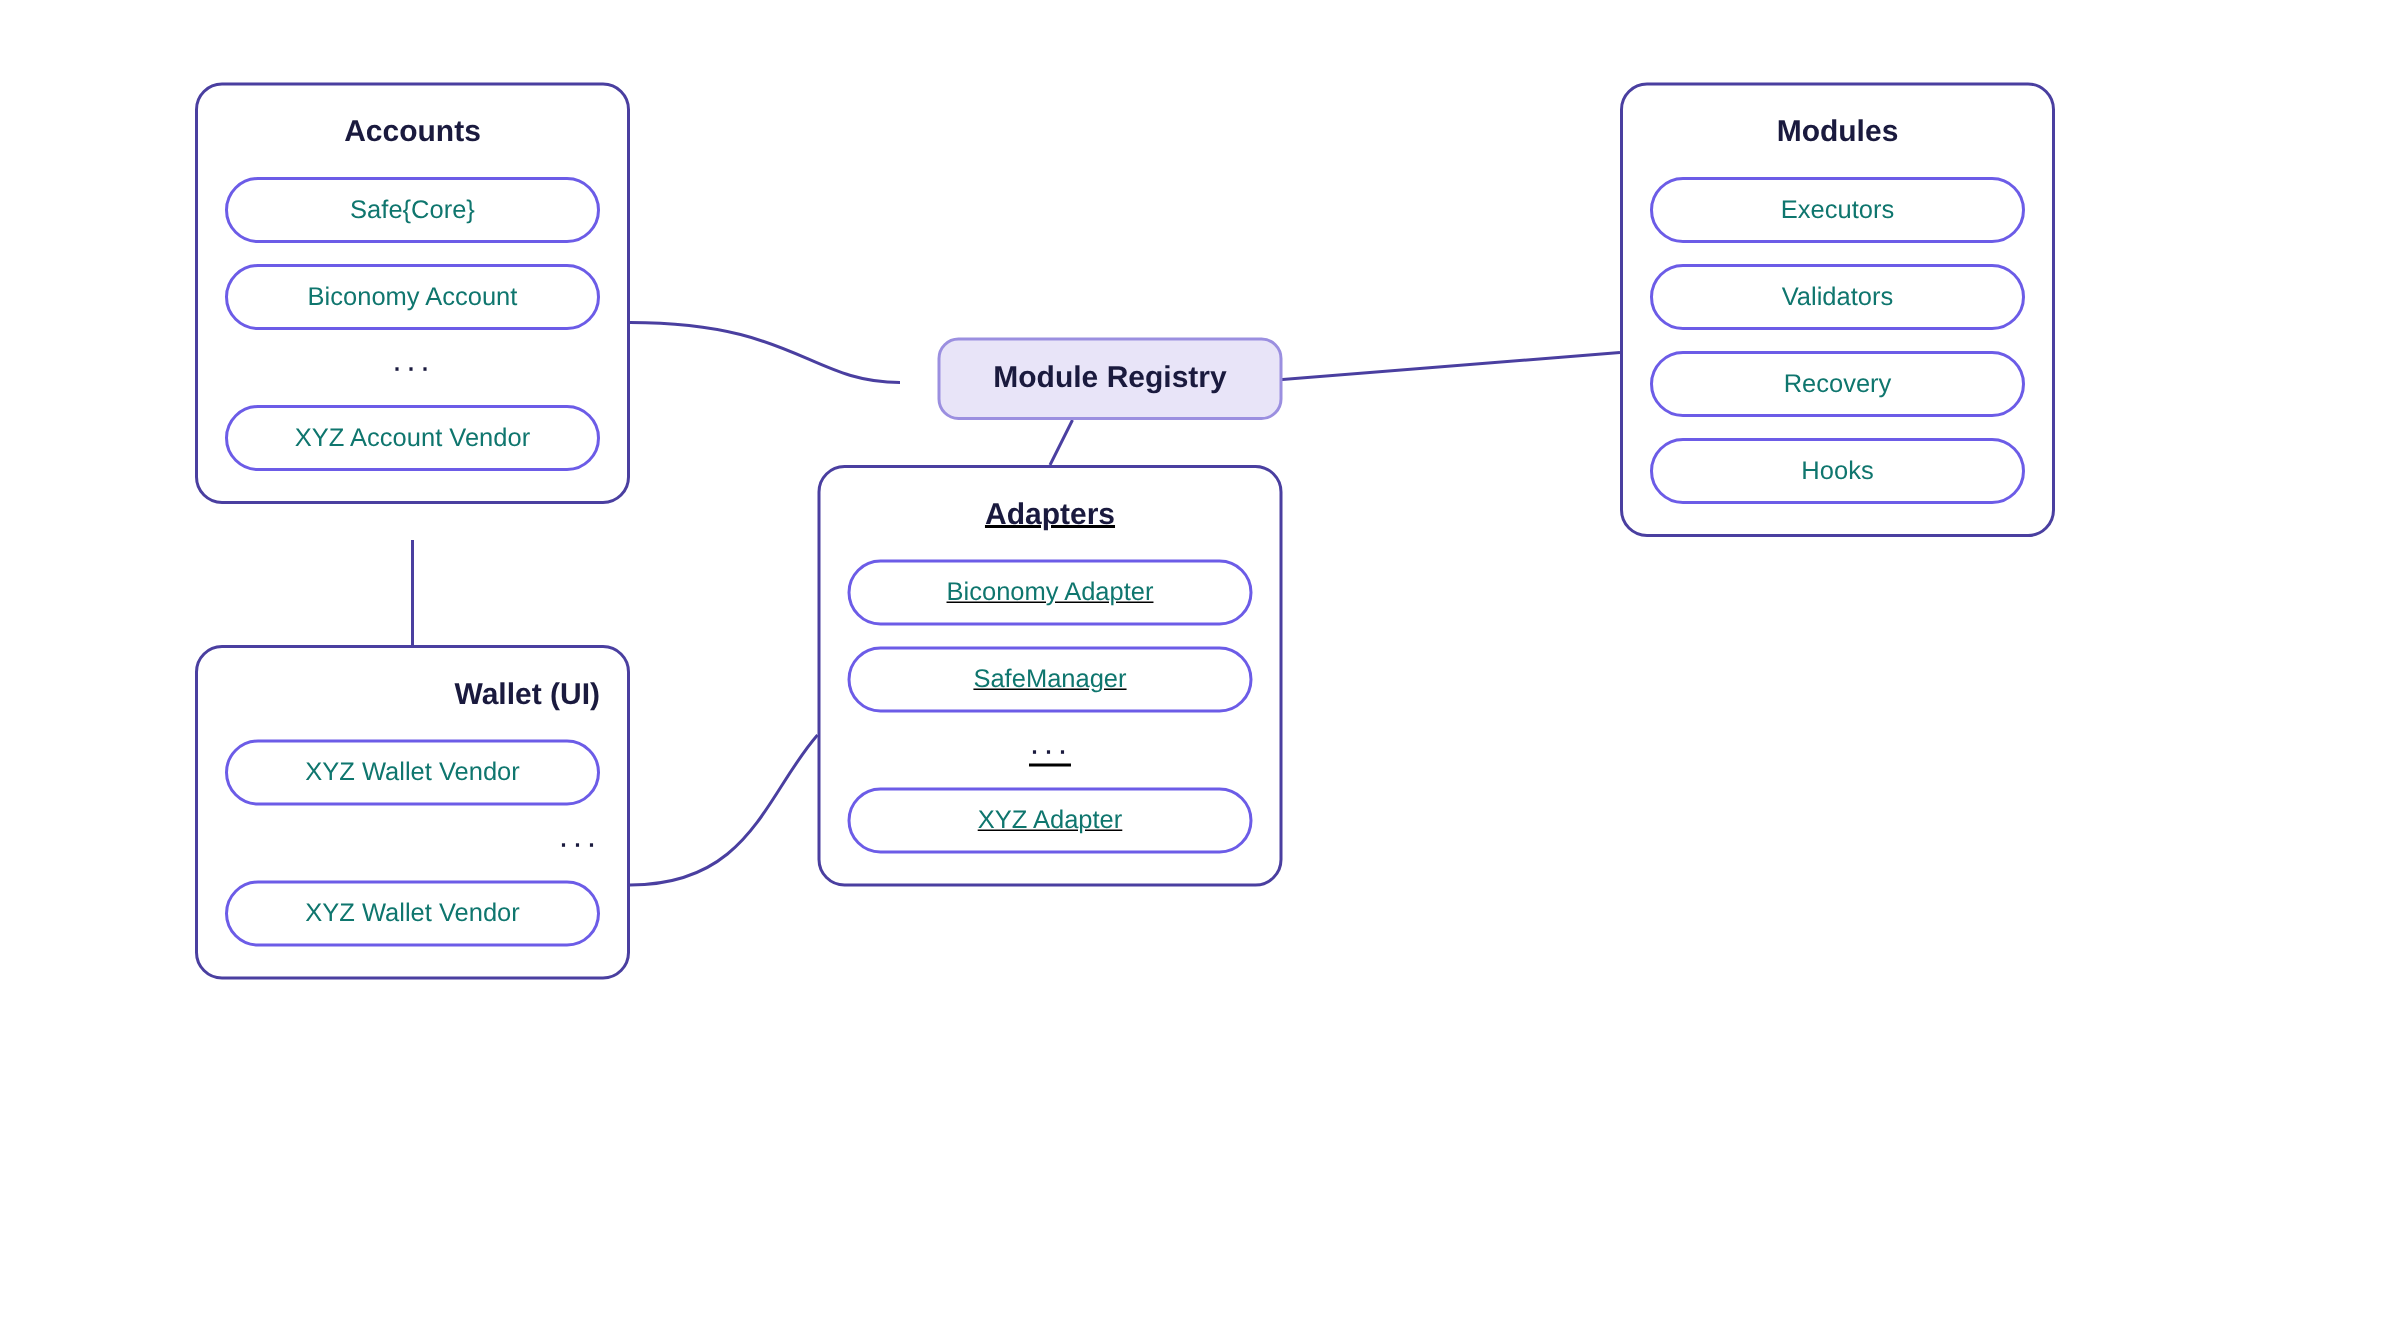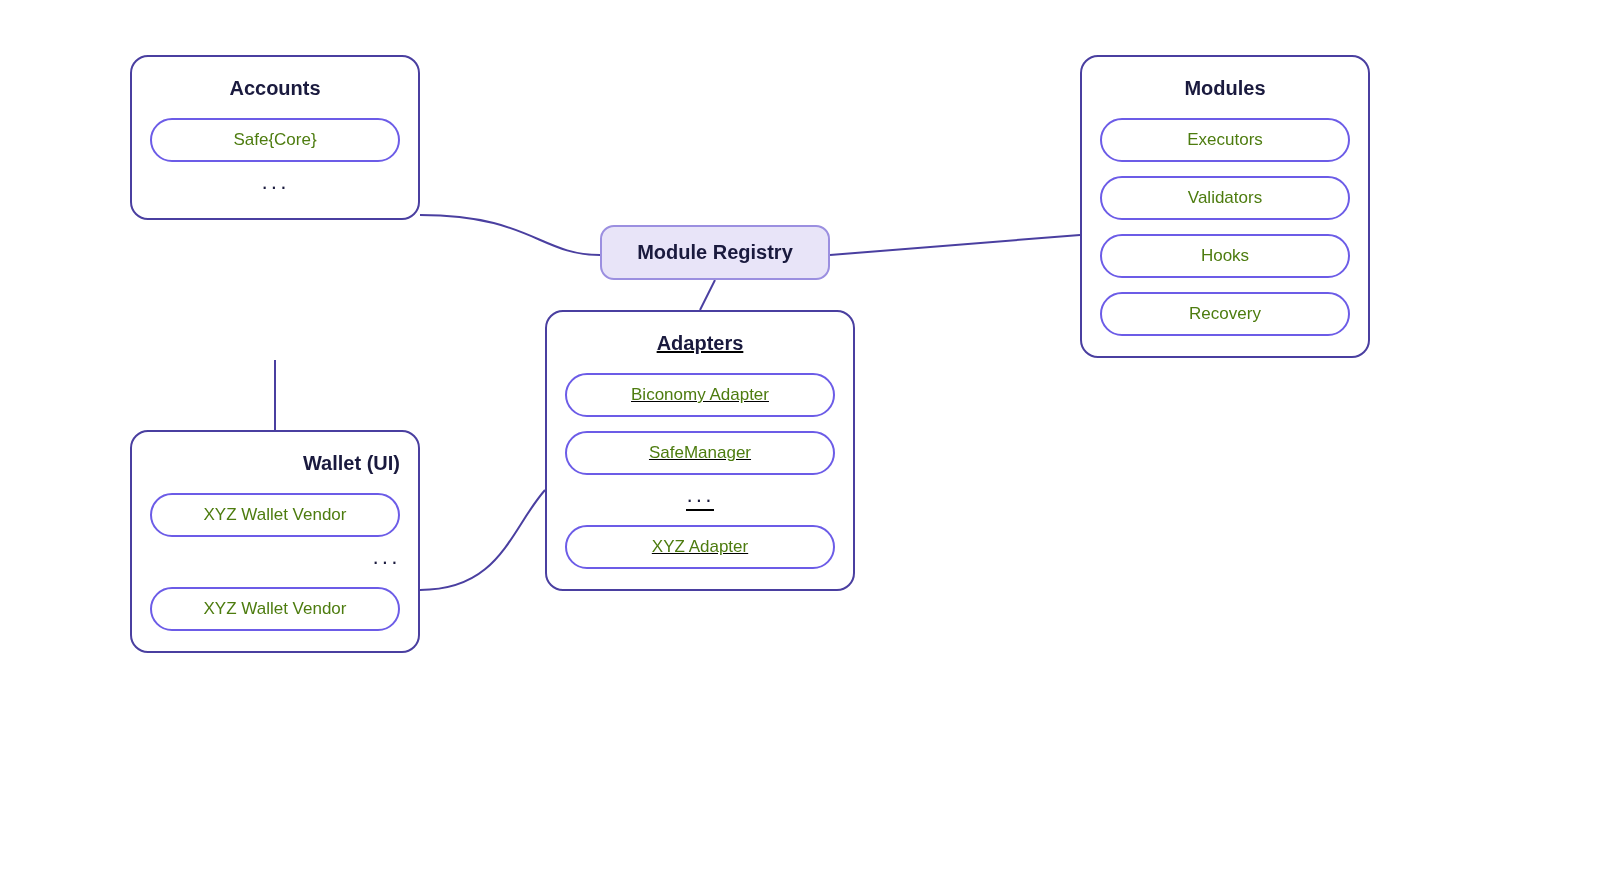--- a/index.html
+++ b/index.html
@@ -46,21 +46,21 @@
       margin-bottom: 4px;
     }
 
     .pill {
       border: 2px solid #6c5ce7;
       border-radius: 50px;
       padding: 10px 0;
       width: 100%;
       text-align: center;
       font-size: 17px;
-      color: #4d7c0f;
+      color: #0f766e;
       background: #ffffff;
     }
 
     .dots {
       font-size: 22px;
       color: #1a1a3e;
       letter-spacing: 2px;
       text-align: center;
       line-height: 1;
     }
@@ -69,20 +69,21 @@
     .registry-box {
       position: absolute;
       border: 2px solid #9b8fe0;
       border-radius: 14px;
       background: #e8e4f8;
       padding: 14px 30px;
       font-weight: 700;
       font-size: 20px;
       color: #1a1a3e;
       text-align: center;
+      margin-left: 25px;
     }
 
     
     #accounts-box {
       left: 130px;
       top: 55px;
       width: 290px;
     }
 
     
@@ -129,21 +130,23 @@
     <path d="M 420 590 C 500 590, 510 530, 545 490" stroke="#4a3fa0" stroke-width="2" fill="none"></path>
 
     <line x1="830" y1="255" x2="1080" y2="235" stroke="#4a3fa0" stroke-width="2"></line>
 
     <line x1="715" y1="280" x2="700" y2="310" stroke="#4a3fa0" stroke-width="2"></line>
   </svg>
 
   <div class="box" id="accounts-box">
     <div class="box-title">Accounts</div>
     <div class="pill">Safe{Core}</div>
+    <div class="pill">Biconomy Account</div>
     <div class="dots">···</div>
+    <div class="pill">XYZ Account Vendor</div>
   </div>
 
   <div class="box" id="wallet-box">
     <div class="box-title">Wallet (UI)</div>
     <div class="pill">XYZ Wallet Vendor</div>
     <div class="dots">···</div>
     <div class="pill">XYZ Wallet Vendor</div>
   </div>
 
   <div class="registry-box" id="registry-box">
@@ -155,17 +158,17 @@
     <div class="pill">Biconomy Adapter</div>
     <div class="pill">SafeManager</div>
     <div class="dots">···</div>
     <div class="pill">XYZ Adapter</div>
   </div>
 
   <div class="box" id="modules-box">
     <div class="box-title">Modules</div>
     <div class="pill">Executors</div>
     <div class="pill">Validators</div>
+    <div class="pill">Recovery</div>
     <div class="pill">Hooks</div>
-    <div class="pill">Recovery</div>
   </div>
 
 </div>
 
 </body></html>

